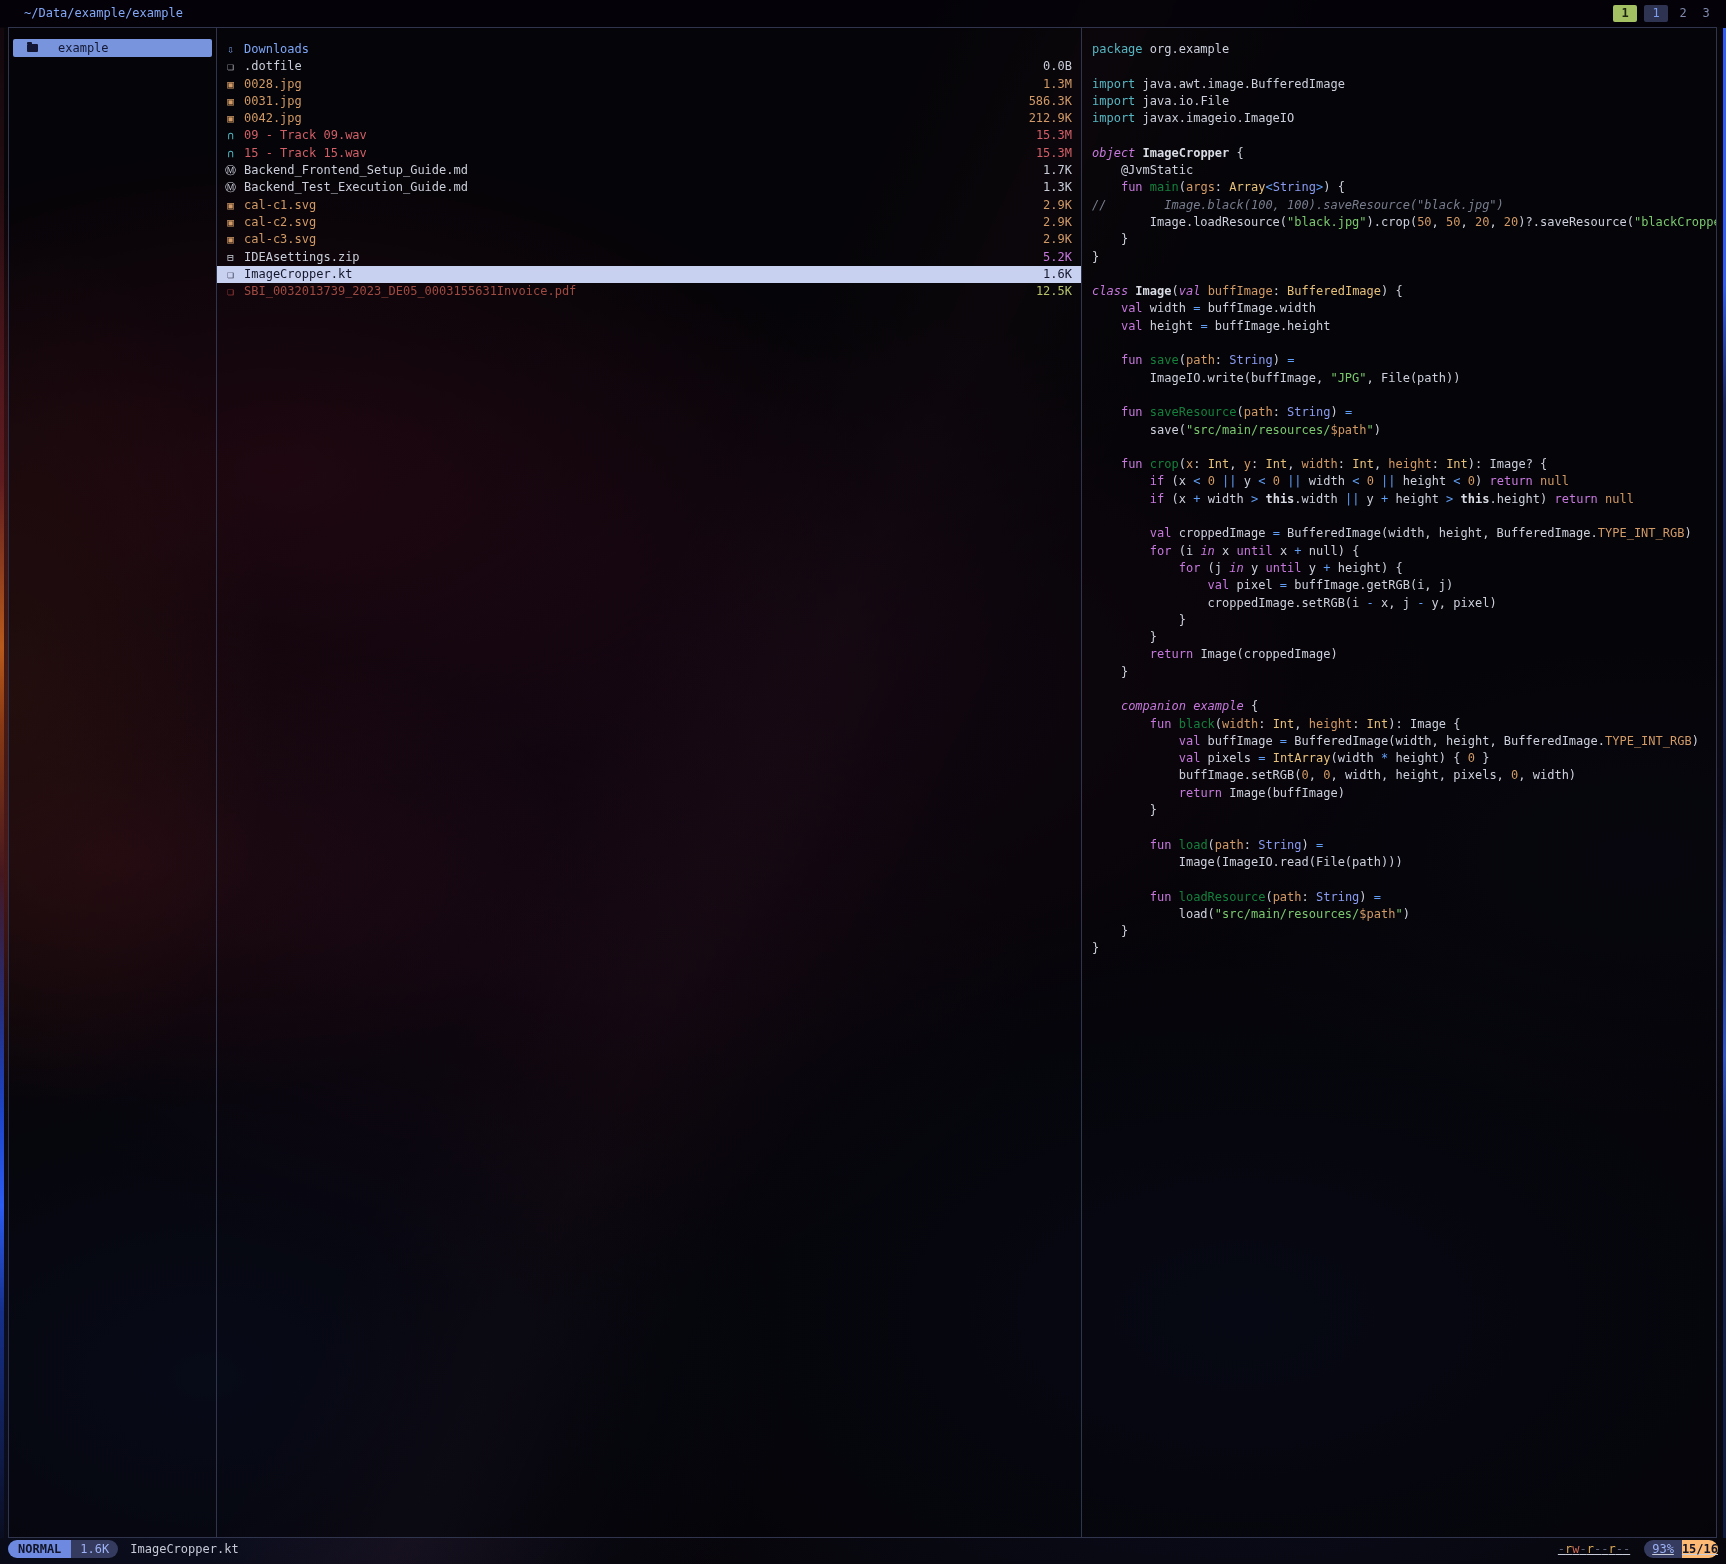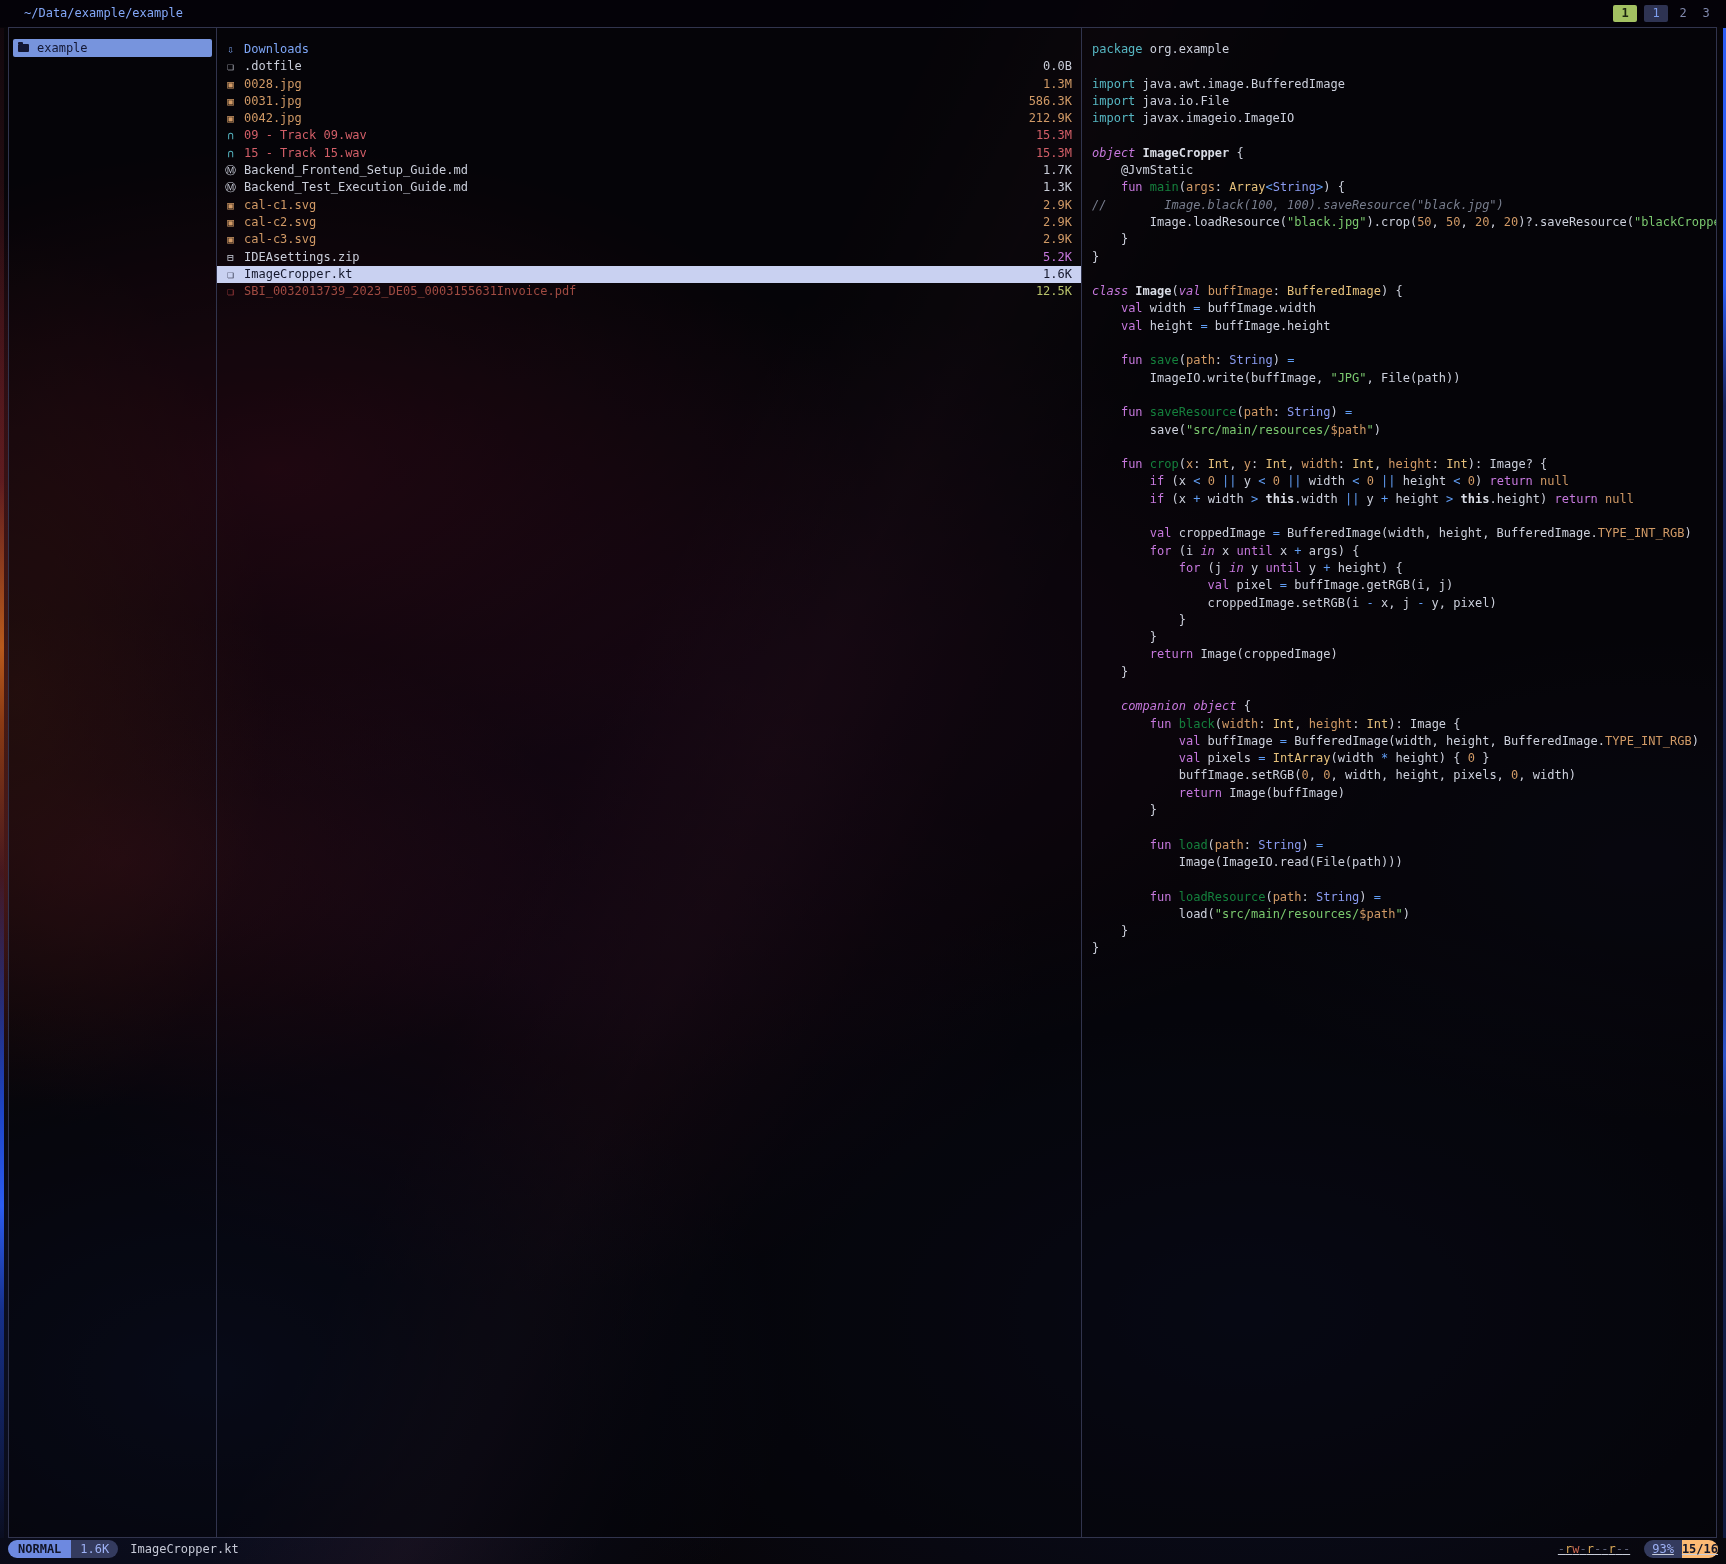--- a/index.html
+++ b/index.html
@@ -35,21 +35,21 @@
   .tab-plain{color:#8089ad;padding:0 2px;}
   
   #panes{position:absolute;left:8px;top:27px;width:1707px;height:1509px;
          border:1px solid #31344d;background:rgba(4,3,8,.55);}
   .vdivider{position:absolute;top:0;bottom:0;width:1px;background:#31344d;}
   #div1{left:207px;} #div2{left:1072px;}
   
   #parent-pane{position:absolute;left:0;top:0;width:207px;bottom:0;}
   #parent-item{position:absolute;left:4px;right:4px;top:11px;height:18px;line-height:18px;
     background:#7794dd;border-radius:2px;color:#131733;display:flex;align-items:center;
-    gap:7px;padding-left:4px;}
+    gap:19px;padding-left:13px;}
   
   #file-pane{position:absolute;left:208px;top:0;width:864px;bottom:0;overflow:hidden;}
   #file-list{padding-top:13px;}
   .frow{height:17.3px;line-height:17.3px;display:flex;align-items:center;gap:7px;
         padding:0 9px 0 7px;white-space:nowrap;}
   .frow.selected{background:#c9d1f1;}
   .fname{flex:0 0 auto;}
   .fsize{margin-left:auto;flex:0 0 auto;}
   .glyph{width:13px;display:inline-block;text-align:center;font-size:11px;}
   .folder-shape{width:11px;height:8px;background:currentColor;border-radius:1px;
@@ -227,30 +227,30 @@
         <div class="cline"><span class="tk-pl">        ImageIO.write(buffImage, </span><span class="tk-str">"JPG"</span><span class="tk-pl">, File(path))</span></div>
         <div class="cline">&nbsp;</div>
         <div class="cline"><span class="tk-pl">    </span><span class="tk-kw">fun </span><span class="tk-fn">saveResource</span><span class="tk-pl">(</span><span class="tk-or">path</span><span class="tk-pl">: </span><span class="tk-tyv">String</span><span class="tk-pl">) </span><span class="tk-op">=</span></div>
         <div class="cline"><span class="tk-pl">        save(</span><span class="tk-str">"src/main/resources/</span><span class="tk-or">$path</span><span class="tk-str">"</span><span class="tk-pl">)</span></div>
         <div class="cline">&nbsp;</div>
         <div class="cline"><span class="tk-pl">    </span><span class="tk-kw">fun </span><span class="tk-fn">crop</span><span class="tk-pl">(</span><span class="tk-or">x</span><span class="tk-pl">: </span><span class="tk-ty">Int</span><span class="tk-pl">, </span><span class="tk-or">y</span><span class="tk-pl">: </span><span class="tk-ty">Int</span><span class="tk-pl">, </span><span class="tk-or">width</span><span class="tk-pl">: </span><span class="tk-ty">Int</span><span class="tk-pl">, </span><span class="tk-or">height</span><span class="tk-pl">: </span><span class="tk-ty">Int</span><span class="tk-pl">): Image? {</span></div>
         <div class="cline"><span class="tk-pl">        </span><span class="tk-kw">if </span><span class="tk-pl">(x </span><span class="tk-op">&lt; </span><span class="tk-or">0 </span><span class="tk-op">|| </span><span class="tk-pl">y </span><span class="tk-op">&lt; </span><span class="tk-or">0 </span><span class="tk-op">|| </span><span class="tk-pl">width </span><span class="tk-op">&lt; </span><span class="tk-or">0 </span><span class="tk-op">|| </span><span class="tk-pl">height </span><span class="tk-op">&lt; </span><span class="tk-or">0</span><span class="tk-pl">) </span><span class="tk-kw">return </span><span class="tk-or">null</span></div>
         <div class="cline"><span class="tk-pl">        </span><span class="tk-kw">if </span><span class="tk-pl">(x </span><span class="tk-op">+ </span><span class="tk-pl">width </span><span class="tk-op">&gt; </span><span class="tk-wb">this</span><span class="tk-pl">.width </span><span class="tk-op">|| </span><span class="tk-pl">y </span><span class="tk-op">+ </span><span class="tk-pl">height </span><span class="tk-op">&gt; </span><span class="tk-wb">this</span><span class="tk-pl">.height) </span><span class="tk-kw">return </span><span class="tk-or">null</span></div>
         <div class="cline">&nbsp;</div>
         <div class="cline"><span class="tk-pl">        </span><span class="tk-kw">val </span><span class="tk-pl">croppedImage</span><span class="tk-op"> = </span><span class="tk-pl">BufferedImage(width, height, BufferedImage.</span><span class="tk-or">TYPE_INT_RGB</span><span class="tk-pl">)</span></div>
-        <div class="cline"><span class="tk-pl">        </span><span class="tk-kw">for </span><span class="tk-pl">(i </span><span class="tk-kwI">in </span><span class="tk-pl">x </span><span class="tk-kw">until </span><span class="tk-pl">x </span><span class="tk-op">+ </span><span class="tk-pl">args) {</span></div>
+        <div class="cline"><span class="tk-pl">        </span><span class="tk-kw">for </span><span class="tk-pl">(i </span><span class="tk-kwI">in </span><span class="tk-pl">x </span><span class="tk-kw">until </span><span class="tk-pl">x </span><span class="tk-op">+ </span><span class="tk-pl">null) {</span></div>
         <div class="cline"><span class="tk-pl">            </span><span class="tk-kw">for </span><span class="tk-pl">(j </span><span class="tk-kwI">in </span><span class="tk-pl">y </span><span class="tk-kw">until </span><span class="tk-pl">y </span><span class="tk-op">+ </span><span class="tk-pl">height) {</span></div>
         <div class="cline"><span class="tk-pl">                </span><span class="tk-kw">val </span><span class="tk-pl">pixel</span><span class="tk-op"> = </span><span class="tk-pl">buffImage.getRGB(i, j)</span></div>
         <div class="cline"><span class="tk-pl">                croppedImage.setRGB(i </span><span class="tk-op">- </span><span class="tk-pl">x, j </span><span class="tk-op">- </span><span class="tk-pl">y, pixel)</span></div>
         <div class="cline"><span class="tk-pl">            }</span></div>
         <div class="cline"><span class="tk-pl">        }</span></div>
         <div class="cline"><span class="tk-pl">        </span><span class="tk-kw">return </span><span class="tk-pl">Image(croppedImage)</span></div>
         <div class="cline"><span class="tk-pl">    }</span></div>
         <div class="cline">&nbsp;</div>
-        <div class="cline"><span class="tk-pl">    </span><span class="tk-kwI">companion object </span><span class="tk-pl">{</span></div>
+        <div class="cline"><span class="tk-pl">    </span><span class="tk-kwI">companion example </span><span class="tk-pl">{</span></div>
         <div class="cline"><span class="tk-pl">        </span><span class="tk-kw">fun </span><span class="tk-fn">black</span><span class="tk-pl">(</span><span class="tk-or">width</span><span class="tk-pl">: </span><span class="tk-ty">Int</span><span class="tk-pl">, </span><span class="tk-or">height</span><span class="tk-pl">: </span><span class="tk-ty">Int</span><span class="tk-pl">): Image {</span></div>
         <div class="cline"><span class="tk-pl">            </span><span class="tk-kw">val </span><span class="tk-pl">buffImage</span><span class="tk-op"> = </span><span class="tk-pl">BufferedImage(width, height, BufferedImage.</span><span class="tk-or">TYPE_INT_RGB</span><span class="tk-pl">)</span></div>
         <div class="cline"><span class="tk-pl">            </span><span class="tk-kw">val </span><span class="tk-pl">pixels</span><span class="tk-op"> = </span><span class="tk-ty">IntArray</span><span class="tk-pl">(width </span><span class="tk-op">* </span><span class="tk-pl">height) { </span><span class="tk-or">0</span><span class="tk-pl"> }</span></div>
         <div class="cline"><span class="tk-pl">            buffImage.setRGB(</span><span class="tk-or">0</span><span class="tk-pl">, </span><span class="tk-or">0</span><span class="tk-pl">, width, height, pixels, </span><span class="tk-or">0</span><span class="tk-pl">, width)</span></div>
         <div class="cline"><span class="tk-pl">            </span><span class="tk-kw">return </span><span class="tk-pl">Image(buffImage)</span></div>
         <div class="cline"><span class="tk-pl">        }</span></div>
         <div class="cline">&nbsp;</div>
         <div class="cline"><span class="tk-pl">        </span><span class="tk-kw">fun </span><span class="tk-fn">load</span><span class="tk-pl">(</span><span class="tk-or">path</span><span class="tk-pl">: </span><span class="tk-tyv">String</span><span class="tk-pl">) </span><span class="tk-op">=</span></div>
         <div class="cline"><span class="tk-pl">            Image(ImageIO.read(File(path)))</span></div>
         <div class="cline">&nbsp;</div>

